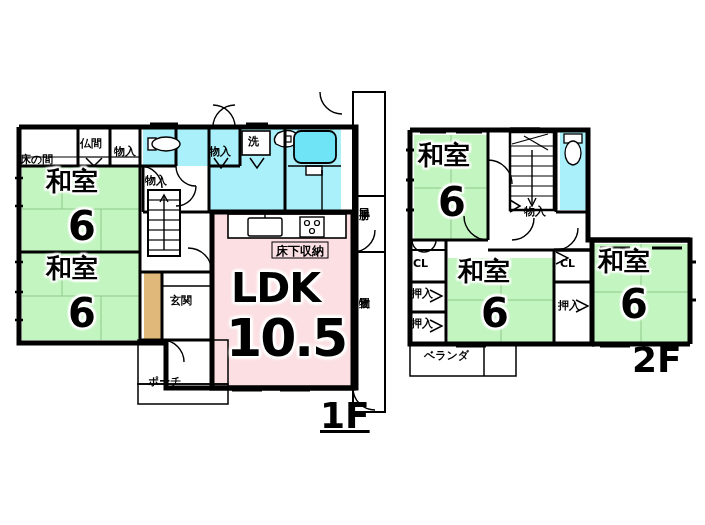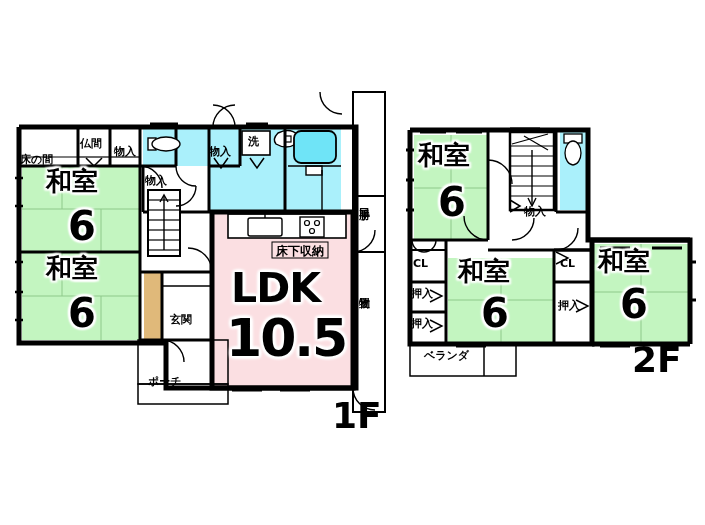--- a/index.html
+++ b/index.html
@@ -326,23 +326,23 @@
 
 <span class="lbl small" style="left:20px;top:138px;margin-top:16px;">床の間</span>
 <span class="lbl small" style="left:80px;top:138px;">仏間</span>
 <span class="lbl small" style="left:114px;top:146px;">物入</span>
 <span class="lbl small" style="left:145px;top:175px;">物入</span>
 <span class="lbl small" style="left:209px;top:146px;">物入</span>
 <span class="lbl small" style="left:248px;top:136px;">洗</span>
 <span class="lbl tiny" style="left:276px;top:245px;">床下収納</span>
 <span class="lbl small vert" style="left:358px;top:200px;">勝手口</span>
 <span class="lbl small vert" style="left:358px;top:288px;">物置</span>
-<span class="lbl small" style="left:170px;top:314px;">玄関</span>
+<span class="lbl small" style="left:170px;top:295px;">玄関</span>
 <span class="lbl small" style="left:148px;top:376px;font-family:Liberation Serif, serif;">ポーチ</span>
-<span class="lbl floor-tag" style="left:332px;top:398px;">1F</span>
+<span class="lbl floor-tag" style="left:320px;top:398px;text-decoration:underline;">1F</span>
 
 <div>
   <span class="lbl room-name" style="left:418px;top:142px;">和室</span>
   <span class="lbl room-size" style="left:438px;top:182px;">6</span>
 </div>
 <div>
   <span class="lbl room-name" style="left:458px;top:258px;">和室</span>
   <span class="lbl room-size" style="left:481px;top:293px;">6</span>
 </div>
 <div>

